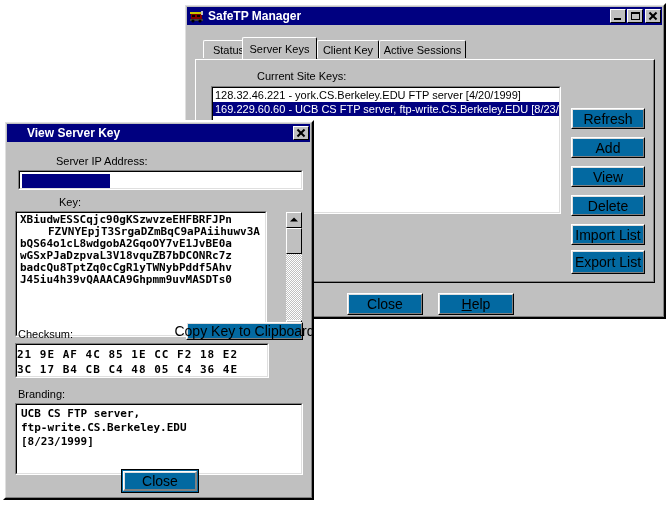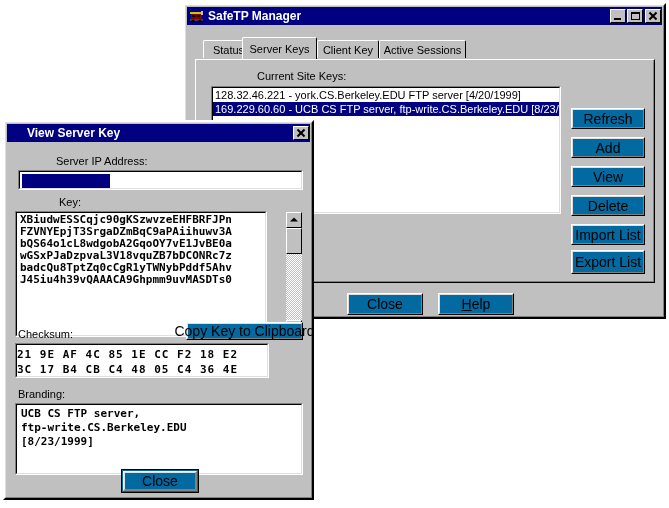--- a/index.html
+++ b/index.html
@@ -380,21 +380,21 @@
     <div class="sunken" style="left:13px; top:48px; width:285px; height:20px;">
       <div class="si" style="padding:2px 0 0 2px;">
         <span class="mono selbg" style="display:inline-block; padding:16px 1px;">169.229.60.60</span>
       </div>
     </div>
 
     <div class="label" style="left:13px; top:74px;padding-left:41px;">Key:</div>
     <div class="sunken" style="left:10px; top:89px; width:252px; height:126px;">
       <div class="si" style="padding:1px 0 0 3px;">
         <div class="mono" style="line-height:12px;">XBiudwESSCqjc90gKSzwvzeEHFBRFJPn</div>
-        <div class="mono" style="line-height:12px;">FZVNYEpjT3SrgaDZmBqC9aPAiihuwv3A</div>
+        <div class="mono" style="line-height:12px;margin-left:28px;">FZVNYEpjT3SrgaDZmBqC9aPAiihuwv3A</div>
         <div class="mono" style="line-height:12px;">bQS64o1cL8wdgobA2GqoOY7vE1JvBE0a</div>
         <div class="mono" style="line-height:12px;">wGSxPJaDzpvaL3V18vquZB7bDCONRc7z</div>
         <div class="mono" style="line-height:12px;">badcQu8TptZq0cCgR1yTWNybPddf5Ahv</div>
         <div class="mono" style="line-height:12px;">J45iu4h39vQAAACA9Ghpmm9uvMASDTs0</div>
       </div>
     </div>
 
     <div class="sbar" style="left:281px; top:90px; width:16px; height:124px;">
       <div class="track" style="top:16px; bottom:16px;"></div>
       <div class="sb-btn sb-up" style="top:0px;"></div>

